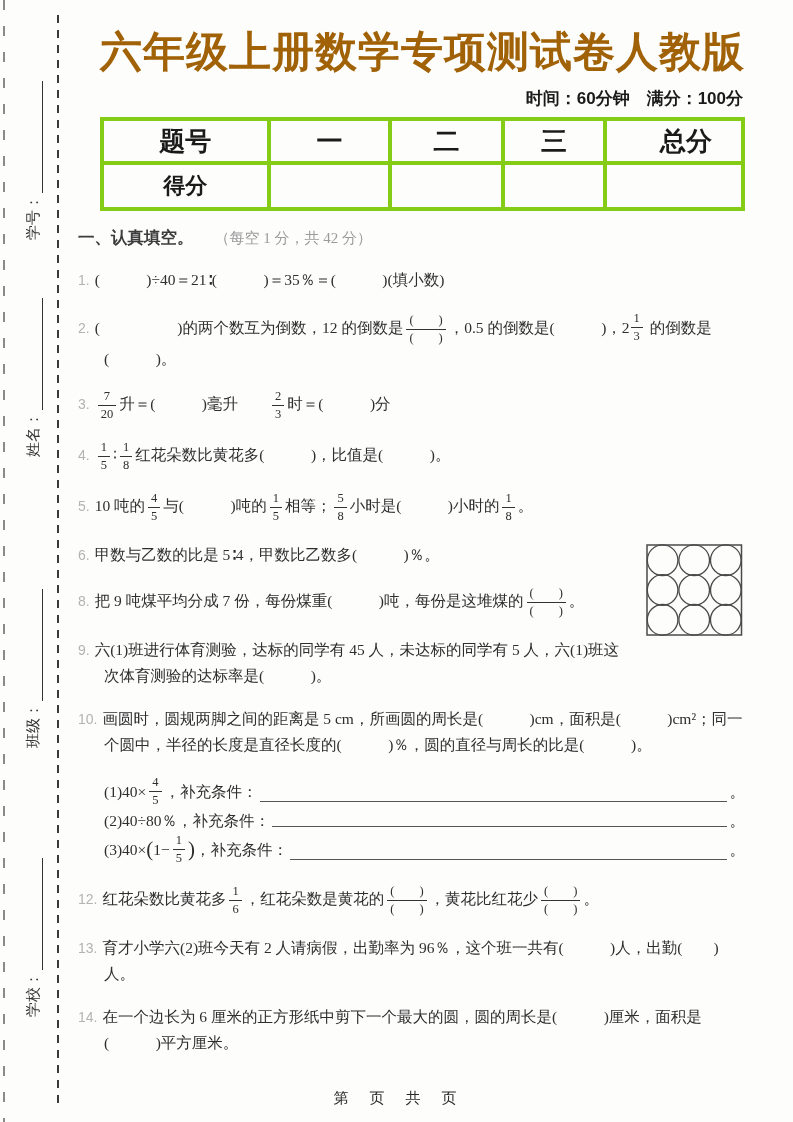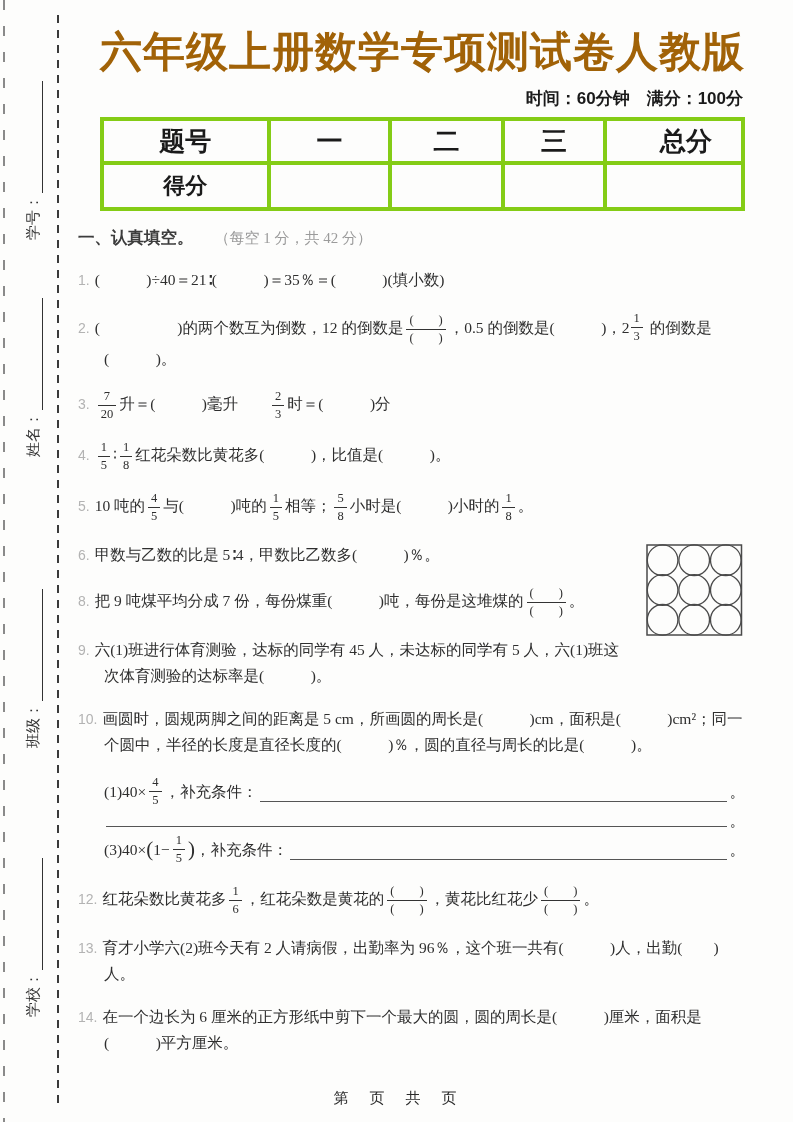--- a/index.html
+++ b/index.html
@@ -205,20 +205,21 @@
           <span class="qt">(1)40×</span>
           <span class="frac">
             <span class="num">4</span>
             <span class="den">5</span>
           </span>
           <span class="qt">，补充条件：</span>
           <span class="fill"></span>
           <span class="qt">。</span>
         </div>
         <div class="qline flexrow">
+          <span class="qt">(2)40÷80％，补充条件：</span>
           <span class="fill"></span>
           <span class="qt">。</span>
         </div>
         <div class="qline flexrow">
           <span class="qt">(3)40×</span>
           <span class="bigp">(</span>
           <span class="qt">1−</span>
           <span class="frac">
             <span class="num">1</span>
             <span class="den">5</span>

